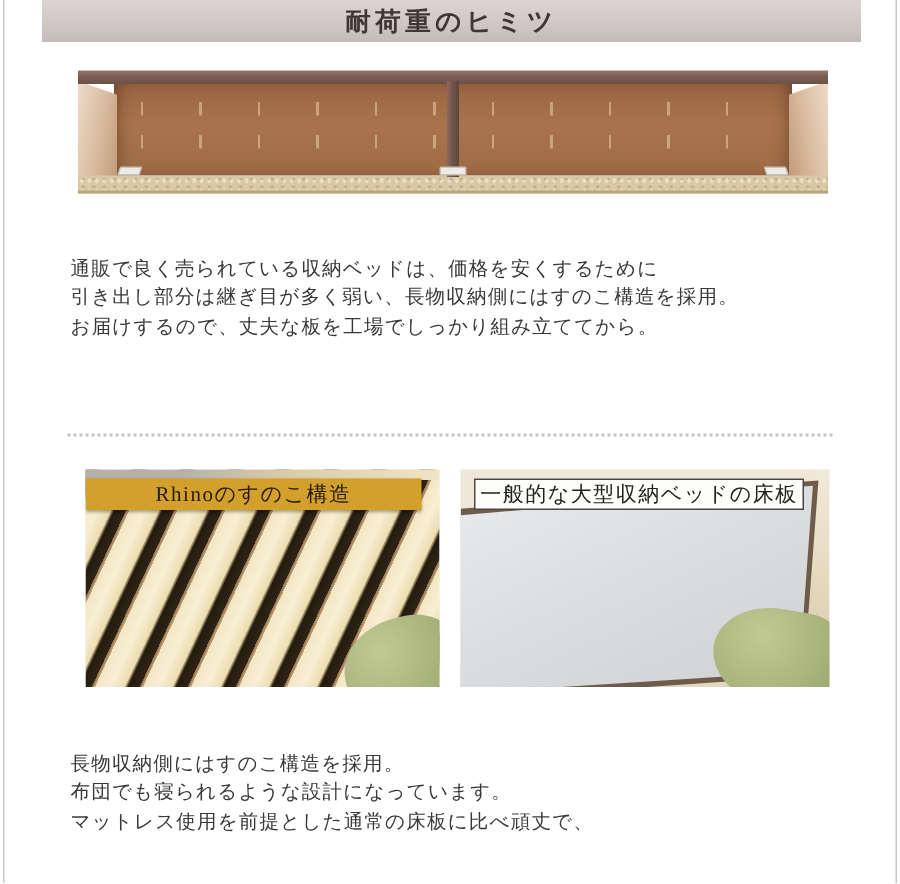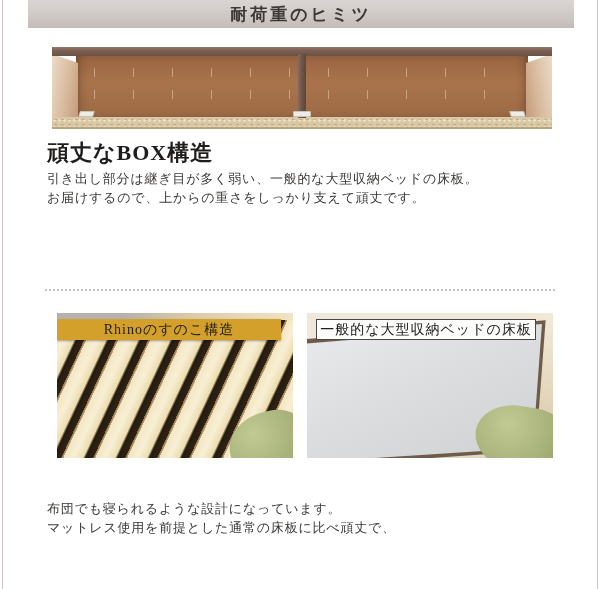--- a/index.html
+++ b/index.html
@@ -174,24 +174,24 @@
     <div class="box-side left"></div>
     <div class="box-side right"></div>
     <div class="box-top"></div>
     <div class="box-bottom"></div>
     <div class="box-divider"></div>
     <div class="bracket bl"></div>
     <div class="bracket bc"></div>
     <div class="bracket br"></div>
   </div>
 
-  <div class="h-section h-box">頑丈なBOX構造</div>
   <div class="para para-box">
-    <div>引き出し部分は継ぎ目が多く弱い、一般的な大型収納ベッドの床板。</div>
-    <div>お届けするので、上からの重さをしっかり支えて頑丈です。</div>
+    <div>通販で良く売られている収納ベッドは、価格を安くするために</div>
+    <div>引き出し部分は継ぎ目が多く弱い、長物収納側にはすのこ構造を採用。</div>
+    <div>お届けするので、丈夫な板を工場でしっかり組み立ててから。</div>
   </div>
 
   <div class="dotted-divider"></div>
 
   <div class="cmp-img cmp-left">
     <div class="slats"></div>
     <div class="slats-topstrip"></div>
     <div class="cushion cushion-left"></div>
     <div class="label-banner label-gold">Rhinoのすのこ構造</div>
   </div>
@@ -199,16 +199,17 @@
   <div class="cmp-img cmp-right">
     <div class="floor-strip"></div>
     <div class="wood-corner-tr"></div>
     <div class="board-shadow"></div>
     <div class="board-face"></div>
     <div class="cushion cushion-right"></div>
     <div class="label-banner label-white">一般的な大型収納ベッドの床板</div>
   </div>
 
   <div class="para para-slat">
+    <div>長物収納側にはすのこ構造を採用。</div>
     <div>布団でも寝られるような設計になっています。</div>
     <div>マットレス使用を前提とした通常の床板に比べ頑丈で、</div>
   </div>
 </div>
 
 </body></html>

